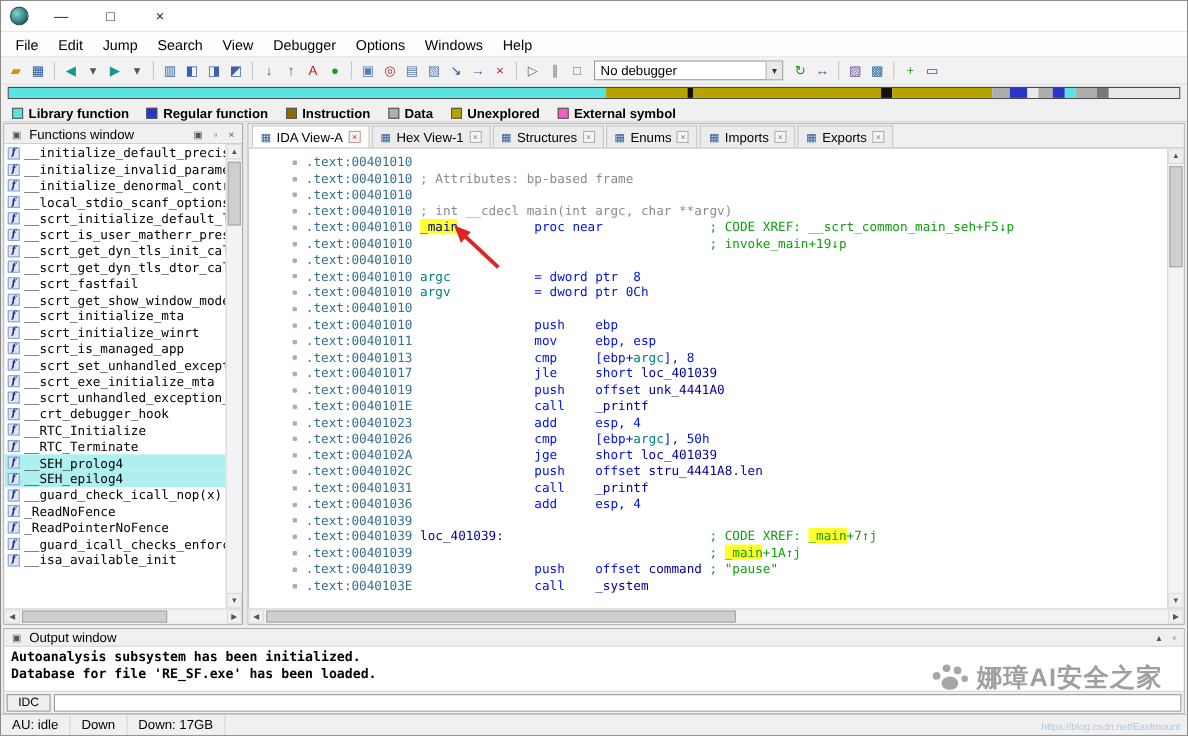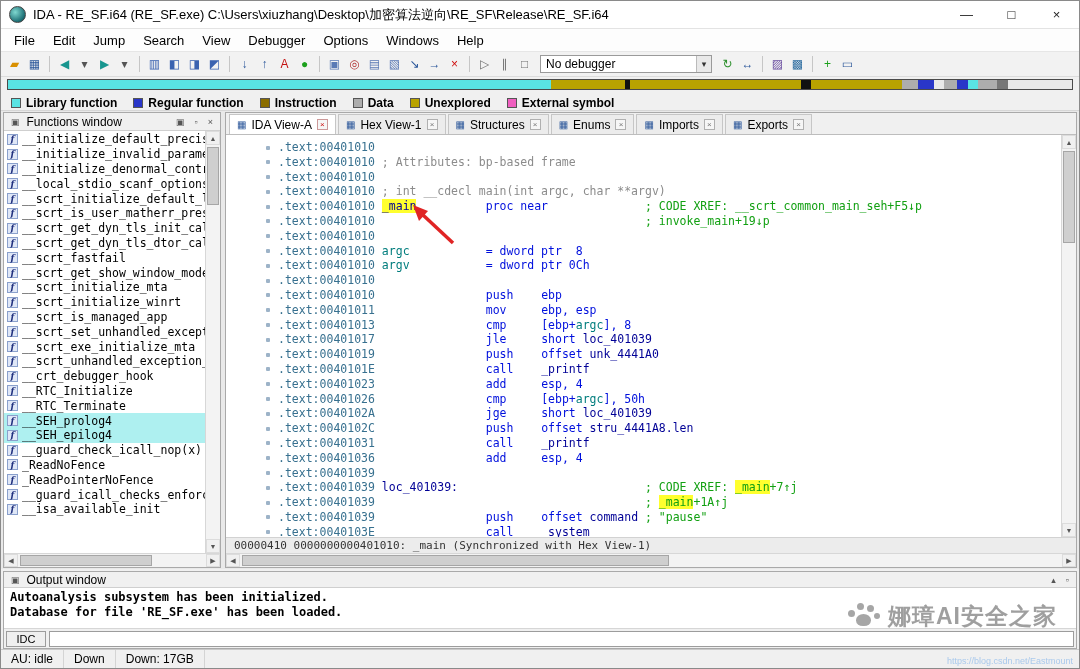--- a/index.html
+++ b/index.html
@@ -84,21 +84,21 @@
 .idc-row{height:20px;display:flex;align-items:center;gap:3px;padding:1px 2px;background:#f0f0f0;border-top:1px solid #d6d6d6;flex:0 0 20px}
 .idc-btn{width:40px;height:16px;background:#efefef;border:1px solid #9c9c9c;display:flex;align-items:center;justify-content:center;font-size:11px}
 .idc-input{flex:1;height:16px;background:#fff;border:1px solid #9c9c9c}
 
 .statusbar{height:19px;display:flex;align-items:stretch;background:#f0f0f0;border-top:1px solid #c9c9c9;font-size:12px;flex:0 0 19px}
 .sb-cell{display:flex;align-items:center;padding:0 10px;border-right:1px solid #d4d4d4;white-space:nowrap}
 .sb-rest{flex:1}
 
 .arrow-overlay{position:absolute;left:0;top:0;width:1080px;height:669px;pointer-events:none;z-index:50}
 
-.watermark{position:absolute;right:22px;bottom:36px;display:flex;align-items:flex-start;gap:8px;color:#8f8f8f;opacity:.85;z-index:40}
+.watermark{position:absolute;right:22px;bottom:36px;display:flex;align-items:center;gap:8px;color:#8f8f8f;opacity:.85;z-index:40}
 .wm-text{font-size:23px;font-weight:bold;letter-spacing:1px}
 .paw{position:relative;width:32px;height:30px}
 .paw span{position:absolute;background:#979797;border-radius:50%}
 .paw .t1{width:7px;height:7px;left:0;top:9px}
 .paw .t2{width:7px;height:7px;left:9px;top:2px}
 .paw .t3{width:7px;height:7px;left:19px;top:4px}
 .paw .t4{width:6px;height:6px;left:26px;top:12px}
 .paw .pad{width:15px;height:12px;left:8px;top:13px;border-radius:50% 50% 45% 45%}
 .wm-url{position:absolute;right:6px;bottom:2px;font-size:9px;color:#a9c9ec;z-index:40}
 </style>
@@ -107,21 +107,20 @@
 
 <div class="app">
 
   <svg class="arrow-overlay" viewBox="0 0 1080 669">
     <line x1="452" y1="242" x2="422" y2="214" stroke="#e02424" stroke-width="3.5"></line>
     <polygon points="412,204 427,210 418,220" fill="#e02424"></polygon>
   </svg>
 
   <div class="titlebar">
     <div class="app-icon"></div>
-    <div class="title-text">IDA - RE_SF.i64 (RE_SF.exe) C:\Users\xiuzhang\Desktop\加密算法逆向\RE_SF\Release\RE_SF.i64</div>
     <div class="win-btns">
       <div class="win-btn">—</div>
       <div class="win-btn">□</div>
       <div class="win-btn">×</div>
     </div>
   </div>
 
   <div class="menubar">
       <span class="menu-item">File</span>
       <span class="menu-item">Edit</span>
@@ -320,21 +319,20 @@
       <div class="dis-wrap">
         <div class="dis-lines"><div class="dline"><span class="dot"></span><span class="seg-a">.text:00401010 </span></div><div class="dline"><span class="dot"></span><span class="seg-a">.text:00401010 </span><span class="seg-g">; Attributes: bp-based frame</span></div><div class="dline"><span class="dot"></span><span class="seg-a">.text:00401010 </span></div><div class="dline"><span class="dot"></span><span class="seg-a">.text:00401010 </span><span class="seg-g">; int __cdecl main(int argc, char **argv)</span></div><div class="dline"><span class="dot"></span><span class="seg-a">.text:00401010 </span><span class="seg-h">_main</span><span class="seg-p">          </span><span class="seg-k">proc near</span><span class="seg-p">              </span><span class="seg-x">; CODE XREF: __scrt_common_main_seh+F5↓p</span></div><div class="dline"><span class="dot"></span><span class="seg-a">.text:00401010 </span><span class="seg-p">                                      </span><span class="seg-x">; invoke_main+19↓p</span></div><div class="dline"><span class="dot"></span><span class="seg-a">.text:00401010 </span></div><div class="dline"><span class="dot"></span><span class="seg-a">.text:00401010 </span><span class="seg-v">argc</span><span class="seg-p">           </span><span class="seg-k">= dword ptr  8</span></div><div class="dline"><span class="dot"></span><span class="seg-a">.text:00401010 </span><span class="seg-v">argv</span><span class="seg-p">           </span><span class="seg-k">= dword ptr 0Ch</span></div><div class="dline"><span class="dot"></span><span class="seg-a">.text:00401010 </span></div><div class="dline"><span class="dot"></span><span class="seg-a">.text:00401010 </span><span class="seg-p">               </span><span class="seg-m">push</span><span class="seg-p">    </span><span class="seg-o">ebp</span></div><div class="dline"><span class="dot"></span><span class="seg-a">.text:00401011 </span><span class="seg-p">               </span><span class="seg-m">mov</span><span class="seg-p">     </span><span class="seg-o">ebp, esp</span></div><div class="dline"><span class="dot"></span><span class="seg-a">.text:00401013 </span><span class="seg-p">               </span><span class="seg-m">cmp</span><span class="seg-p">     </span><span class="seg-o">[ebp+</span><span class="seg-v">argc</span><span class="seg-o">], 8</span></div><div class="dline"><span class="dot"></span><span class="seg-a">.text:00401017 </span><span class="seg-p">               </span><span class="seg-m">jle</span><span class="seg-p">     </span><span class="seg-k">short </span><span class="seg-n">loc_401039</span></div><div class="dline"><span class="dot"></span><span class="seg-a">.text:00401019 </span><span class="seg-p">               </span><span class="seg-m">push</span><span class="seg-p">    </span><span class="seg-k">offset </span><span class="seg-n">unk_4441A0</span></div><div class="dline"><span class="dot"></span><span class="seg-a">.text:0040101E </span><span class="seg-p">               </span><span class="seg-m">call</span><span class="seg-p">    </span><span class="seg-n">_printf</span></div><div class="dline"><span class="dot"></span><span class="seg-a">.text:00401023 </span><span class="seg-p">               </span><span class="seg-m">add</span><span class="seg-p">     </span><span class="seg-o">esp, 4</span></div><div class="dline"><span class="dot"></span><span class="seg-a">.text:00401026 </span><span class="seg-p">               </span><span class="seg-m">cmp</span><span class="seg-p">     </span><span class="seg-o">[ebp+</span><span class="seg-v">argc</span><span class="seg-o">], 50h</span></div><div class="dline"><span class="dot"></span><span class="seg-a">.text:0040102A </span><span class="seg-p">               </span><span class="seg-m">jge</span><span class="seg-p">     </span><span class="seg-k">short </span><span class="seg-n">loc_401039</span></div><div class="dline"><span class="dot"></span><span class="seg-a">.text:0040102C </span><span class="seg-p">               </span><span class="seg-m">push</span><span class="seg-p">    </span><span class="seg-k">offset </span><span class="seg-n">stru_4441A8.len</span></div><div class="dline"><span class="dot"></span><span class="seg-a">.text:00401031 </span><span class="seg-p">               </span><span class="seg-m">call</span><span class="seg-p">    </span><span class="seg-n">_printf</span></div><div class="dline"><span class="dot"></span><span class="seg-a">.text:00401036 </span><span class="seg-p">               </span><span class="seg-m">add</span><span class="seg-p">     </span><span class="seg-o">esp, 4</span></div><div class="dline"><span class="dot"></span><span class="seg-a">.text:00401039 </span></div><div class="dline"><span class="dot"></span><span class="seg-a">.text:00401039 </span><span class="seg-n">loc_401039:</span><span class="seg-p">                           </span><span class="seg-x">; CODE XREF: </span><span class="seg-H">_main</span><span class="seg-x">+7↑j</span></div><div class="dline"><span class="dot"></span><span class="seg-a">.text:00401039 </span><span class="seg-p">                                      </span><span class="seg-x">; </span><span class="seg-H">_main</span><span class="seg-x">+1A↑j</span></div><div class="dline"><span class="dot"></span><span class="seg-a">.text:00401039 </span><span class="seg-p">               </span><span class="seg-m">push</span><span class="seg-p">    </span><span class="seg-k">offset </span><span class="seg-n">command</span><span class="seg-p"> </span><span class="seg-s">; "pause"</span></div><div class="dline"><span class="dot"></span><span class="seg-a">.text:0040103E </span><span class="seg-p">               </span><span class="seg-m">call</span><span class="seg-p">    </span><span class="seg-n">_system</span></div></div>
         <div class="vscroll">
           <span class="sc-arrow">▲</span>
           <span class="sc-track">
               <span class="sc-thumb dis-vthumb"></span>
             </span>
           <span class="sc-arrow">▼</span>
         </div>
       </div>
-      <div class="sync">00000410 0000000000401010: _main (Synchronized with Hex View-1)</div>
       <div class="hscroll">
         <span class="sc-arrow">◀</span>
         <span class="sc-track">
             <span class="sc-thumb dis-hthumb"></span>
           </span>
         <span class="sc-arrow">▶</span>
       </div>
     </div>
 
   </div>

